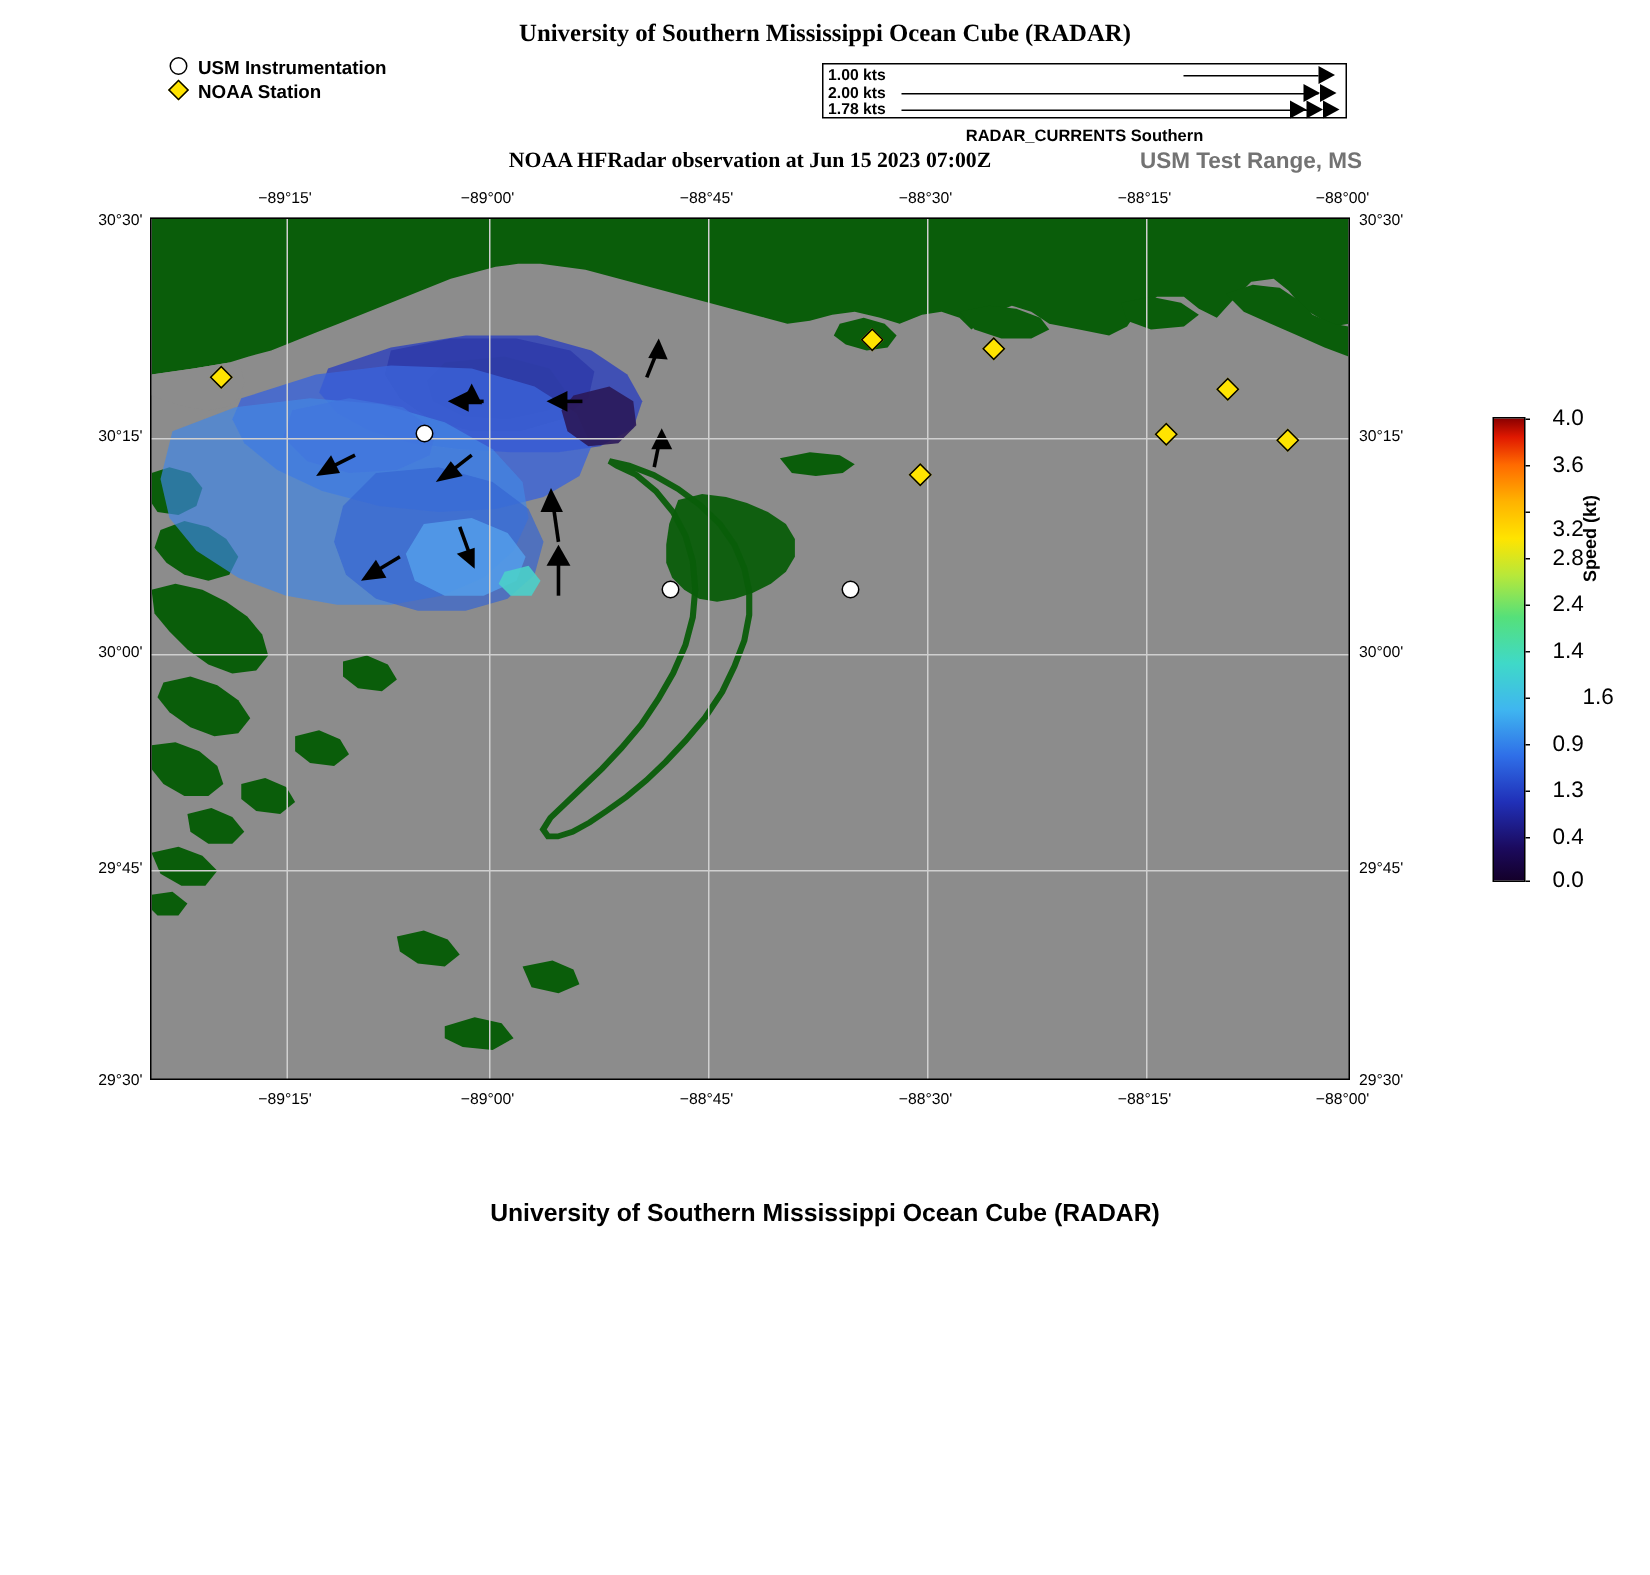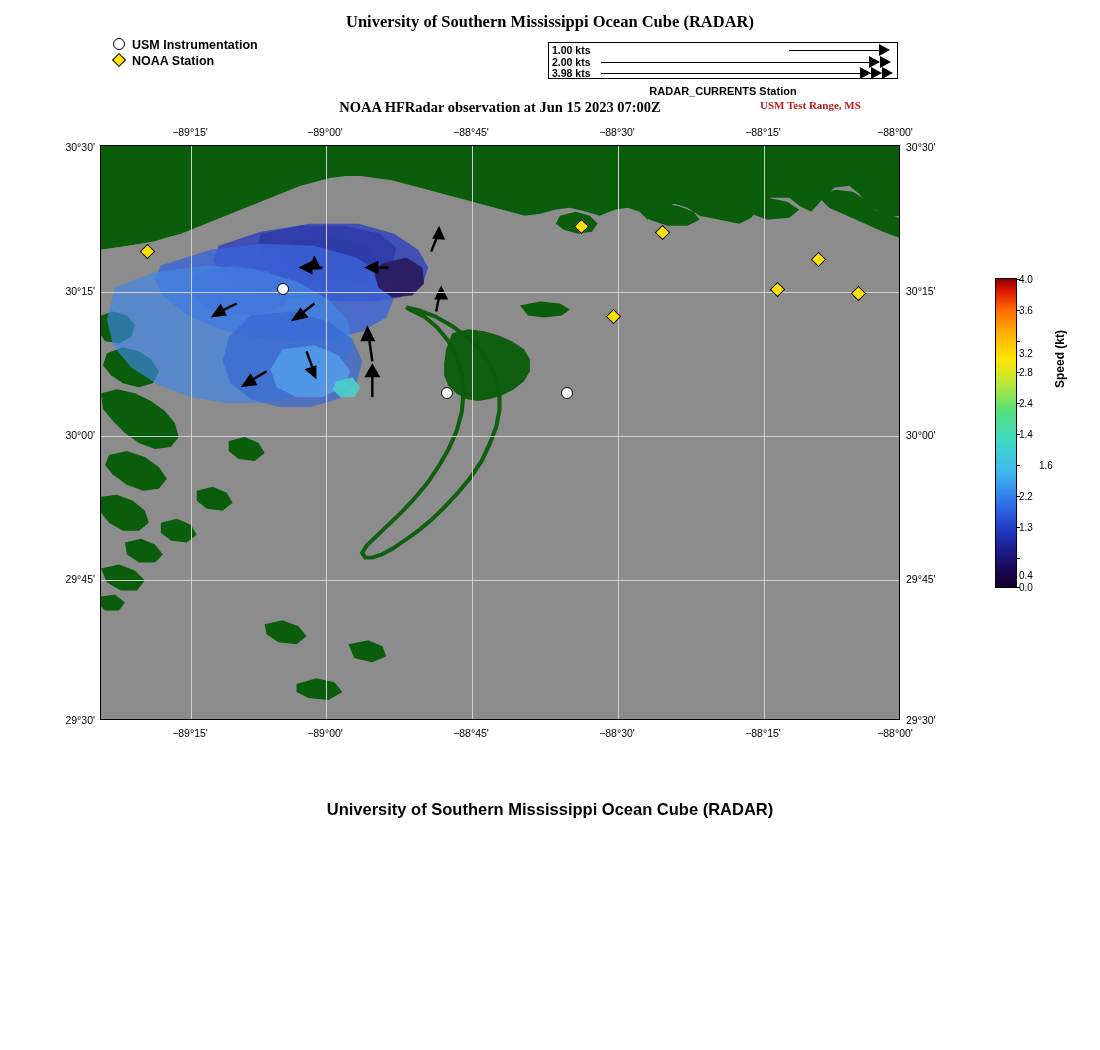--- a/index.html
+++ b/index.html
@@ -35,24 +35,24 @@
   #obs-title {
     left: 100px; top: 99px; width: 800px;
     text-align: center;
     font-size: 14.5px;
     font-weight: bold;
     font-family: "Liberation Serif", serif;
     color: #000;
   }
   #range-label {
     left: 760px; top: 99px;
-    font-size: 11px;
-    font-weight: bold;
-    font-family: Liberation Serif, serif;
-    color: #b91c1c;
+    font-size: 15px;
+    font-weight: bold;
+    font-family: Liberation Sans, sans-serif;
+    color: #737373;
   }
 
   
   #marker-legend { left: 112px; top: 37px; }
   .legend-row {
     display: flex;
     align-items: center;
     height: 15px;
     margin-bottom: 1px;
   }
@@ -206,22 +206,22 @@
       #55e07a 57%,
       #b7e83a 66%,
       #ffe400 74%,
       #ffb300 82%,
       #ff6a00 90%,
       #e01800 96%,
       #8b0000 100%);
   }
   .cb-tick {
     position: absolute;
-    left: 24px;
-    font-size: 10px;
+    left: 40px;
+    font-size: 15px;
     color: #000;
     transform: translateY(-50%);
     white-space: nowrap;
   }
   .cb-tickmark {
     position: absolute;
     left: 22px;
     width: 3px; height: 1px;
     background: #000;
   }
@@ -262,28 +262,28 @@
     <span class="vline" style="left:240px; width:90px;"></span>
     <span class="varrow" style="left:330px;"></span>
   </div>
   <div class="vrow" style="top:13px;">
     <span class="vlabel">2.00 kts</span>
     <span class="vline" style="left:52px; width:278px;"></span>
     <span class="varrow" style="left:320px;"></span>
     <span class="varrow" style="left:331px;"></span>
   </div>
   <div class="vrow" style="top:24px;">
-    <span class="vlabel">3.98 kts</span>
+    <span class="vlabel">1.78 kts</span>
     <span class="vline" style="left:52px; width:278px;"></span>
     <span class="varrow" style="left:311px;"></span>
     <span class="varrow" style="left:322px;"></span>
     <span class="varrow" style="left:333px;"></span>
   </div>
 </div>
-<div class="abs" id="vector-caption">RADAR_CURRENTS Station</div>
+<div class="abs" id="vector-caption">RADAR_CURRENTS Southern</div>
 
 <div class="abs" id="obs-title">NOAA HFRadar observation at Jun 15 2023 07:00Z</div>
 <div class="abs" id="range-label">USM Test Range, MS</div>
 
 <div class="abs">
   <span class="tick-lbl tick-top" style="left:190px; top:126px;">−89°15'</span>
   <span class="tick-lbl tick-top" style="left:325px; top:126px;">−89°00'</span>
   <span class="tick-lbl tick-top" style="left:471px; top:126px;">−88°45'</span>
   <span class="tick-lbl tick-top" style="left:617px; top:126px;">−88°30'</span>
   <span class="tick-lbl tick-top" style="left:763px; top:126px;">−88°15'</span>
@@ -478,21 +478,21 @@
   <div class="cb-tickmark" style="top:280px;"></div>
   <div class="cb-tickmark" style="top:309px;"></div>
 
   <span class="cb-tick" style="top:1px;">4.0</span>
   <span class="cb-tick" style="top:32px;">3.6</span>
   <span class="cb-tick" style="top:63px;margin-top:12px;">3.2</span>
   <span class="cb-tick" style="top:94px;">2.8</span>
   <span class="cb-tick" style="top:125px;">2.4</span>
   <span class="cb-tick" style="top:156px;">1.4</span>
   <span class="cb-tick" style="top:187px;margin-left:20px;">1.6</span>
-  <span class="cb-tick" style="top:218px;">2.2</span>
+  <span class="cb-tick" style="top:218px;">0.9</span>
   <span class="cb-tick" style="top:249px;">1.3</span>
-  <span class="cb-tick" style="top:280px;margin-top:17px;">0.4</span>
+  <span class="cb-tick" style="top:280px;">0.4</span>
   <span class="cb-tick" style="top:309px;">0.0</span>
 
   <span id="cb-label">Speed (kt)</span>
 </div>
 
 <div class="abs" id="bottom-title">University of Southern Mississippi Ocean Cube (RADAR)</div>
 
 </body></html>

